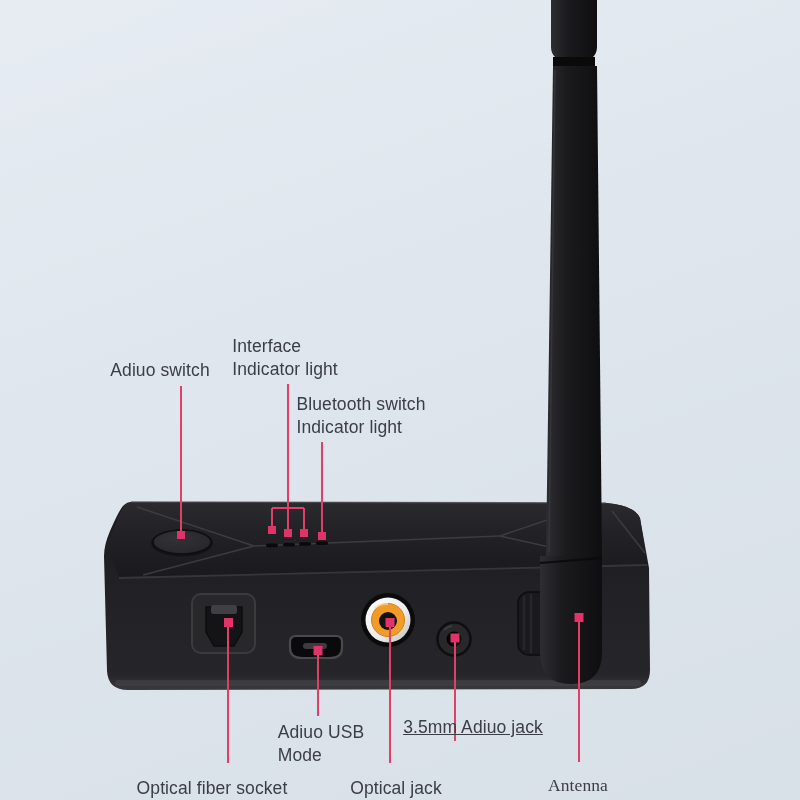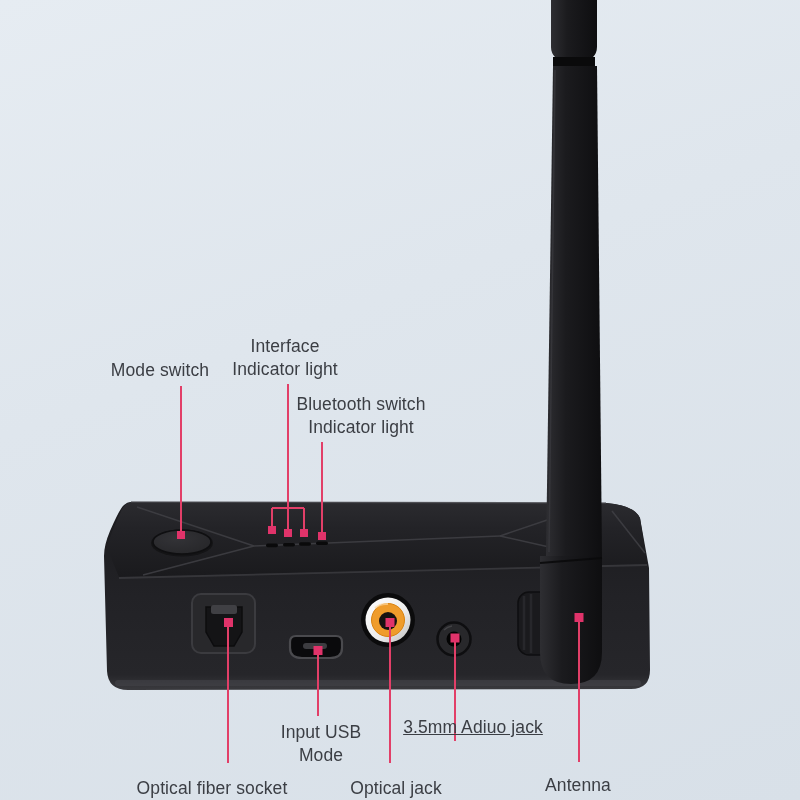--- a/index.html
+++ b/index.html
@@ -10,21 +10,21 @@
     background:linear-gradient(160deg,#e6ecf2 0%,#dfe6ed 40%,#d8e0e8 100%);
     font-family:"Liberation Sans", sans-serif;
   }
   .stage svg{position:absolute;left:0;top:0;}
   .label{
     position:absolute;
     transform:translateX(-50%);
     color:#3b3e44;
     font-size:17.5px;
     line-height:23px;
-    text-align:center;
+    text-align:left;
     white-space:nowrap;
     letter-spacing:.1px;
   }
 </style>
 </head>
 <body>
 
 <div class="stage">
 
   <svg width="800" height="800" viewBox="0 0 800 800">
@@ -152,47 +152,47 @@
       <rect x="318" y="532" width="8" height="8"></rect>
       <rect x="224" y="618" width="9" height="9"></rect>
       <rect x="313.5" y="646" width="9" height="9"></rect>
       <rect x="385.5" y="618" width="9" height="9"></rect>
       <rect x="450.5" y="633.5" width="9" height="9"></rect>
       <rect x="574.5" y="613" width="9" height="9"></rect>
     </g>
   </svg>
 
   <div class="label" style="left:160px; top:359px;">
-    <span>Mode switch</span>
+    <span>Adiuo switch</span>
   </div>
 
   <div class="label" style="left:285px; top:335px;">
     <div>Interface</div>
     <div>Indicator light</div>
   </div>
 
   <div class="label" style="left:361px; top:393px;">
     <div>Bluetooth switch</div>
     <div>Indicator light</div>
   </div>
 
   <div class="label" style="left:321px; top:721px;">
-    <div>Input USB</div>
+    <div>Adiuo USB</div>
     <div>Mode</div>
   </div>
 
   <div class="label" style="left:473px; top:716px;text-decoration:underline;">
     <span>3.5mm Adiuo jack</span>
   </div>
 
   <div class="label" style="left:212px; top:777px;">
     <span>Optical fiber socket</span>
   </div>
 
   <div class="label" style="left:396px; top:777px;">
     <span>Optical jack</span>
   </div>
 
-  <div class="label" style="left:578px; top:774px;">
+  <div class="label" style="left:578px; top:774px;font-family:Liberation Serif, serif;">
     <span>Antenna</span>
   </div>
 
 </div>
 
 </body></html>

